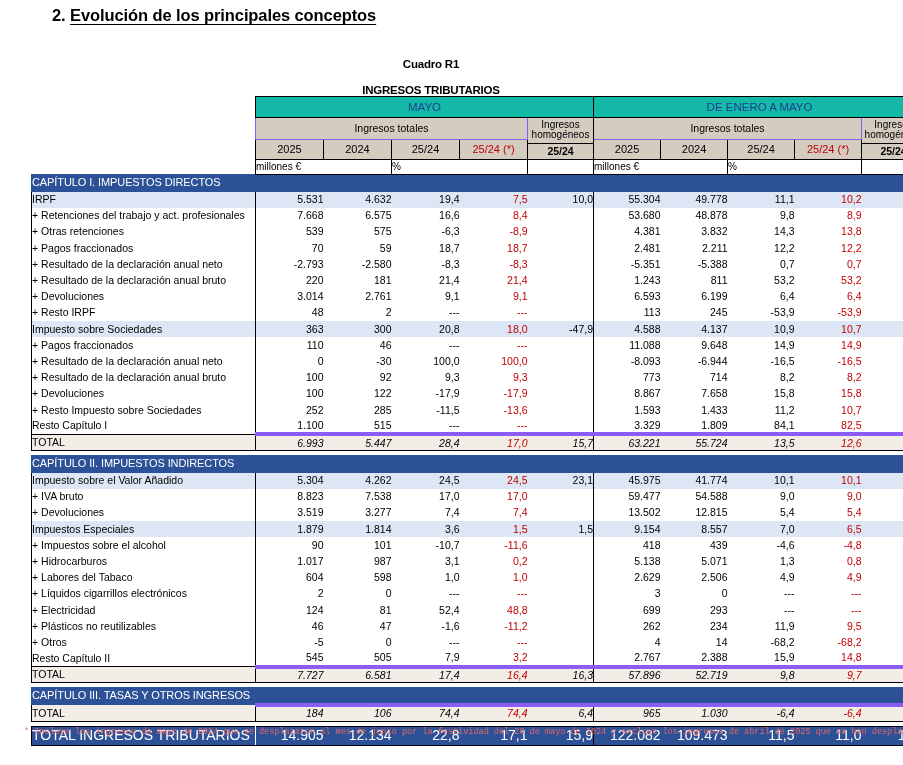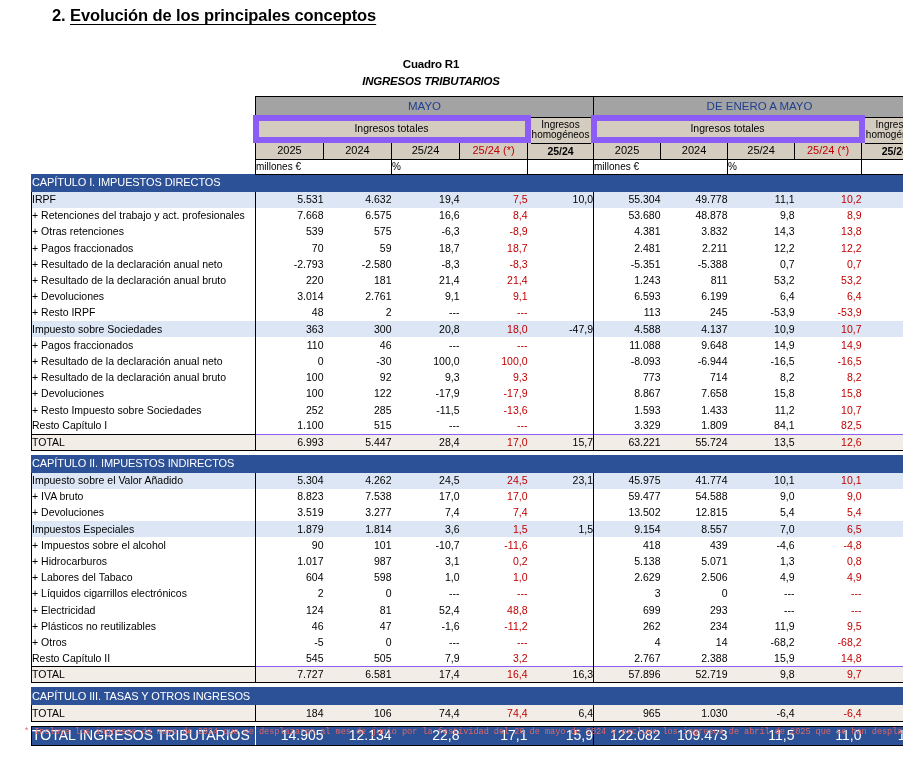--- a/index.html
+++ b/index.html
@@ -41,23 +41,22 @@
   .caption-1 {
     font-size: 11.5px;
     font-weight: bold;
     letter-spacing: -0.2px;
     margin-left: 28px;
   }
   .caption-2 {
     font-size: 11.5px;
     font-weight: bold;
     letter-spacing: -0.2px;
-    margin-top: 5px;
+    margin-top: 14px;
     margin-left: 28px;
-    font-style: italic;
   }
 
   
   #main-table {
     position: absolute;
     left: 31px;
     top: 96px;
     width: 841px;
     border-collapse: collapse;
     table-layout: fixed;
@@ -74,34 +73,34 @@
 
   
   col.c-label  { width: 224px; }
   col.c-num    { width: 68px;  }
   col.c-homo   { width: 66px;  }
   col.c-num2   { width: 67px;  }
   col.c-homo2  { width: 64px;  }
 
   
   .hdr-period {
-    background: #a3a3a3;
+    background: #14b8a6;
     color: #1F3F8F;
     font-weight: bold;
     font-size: 11.5px;
     text-align: center;
     height: 21px;
     border: 1px solid #000;
   }
   .hdr-beige {
     background: #D5CCC0;
     color: #000;
     font-size: 10.5px;
     text-align: center;
-    border: 6px solid #8b5cf6;
+    border: 1px solid #8b5cf6;
   }
   .hdr-homo {
     background: #D5CCC0;
     font-size: 10px;
     text-align: center;
     border: 1px solid #000;
     line-height: 1.15;
   }
   .hdr-yr {
     background: #D5CCC0;
@@ -162,21 +161,21 @@
   td.num.sep-left { border-left: 1px solid #000; }
   td.num.sep-right { border-right: 1px solid #000; }
 
   
   tr.sub td { background: #DCE6F4; font-weight: bold; }
   
   tr.boldrow td { font-weight: bold; }
   
   tr.total td { background: #F2EEE7; font-weight: bold; }
   tr.total td.label { border-top: 1px solid #000; border-bottom: 1px solid #000; }
-  tr.total td.num { border-top: 1px solid #8b5cf6; border-bottom: 1px solid #000; }
+  tr.total td.num { border-top: 4px solid #8b5cf6; border-bottom: 1px solid #000; font-style: italic; }
 
   
   tr.grand td {
     background: #2D5196;
     color: #ffffff;
     font-weight: bold;
     font-size: 14px;
     height: 19px;
     border-top: 1px solid #000;
     border-bottom: 1px solid #000;

